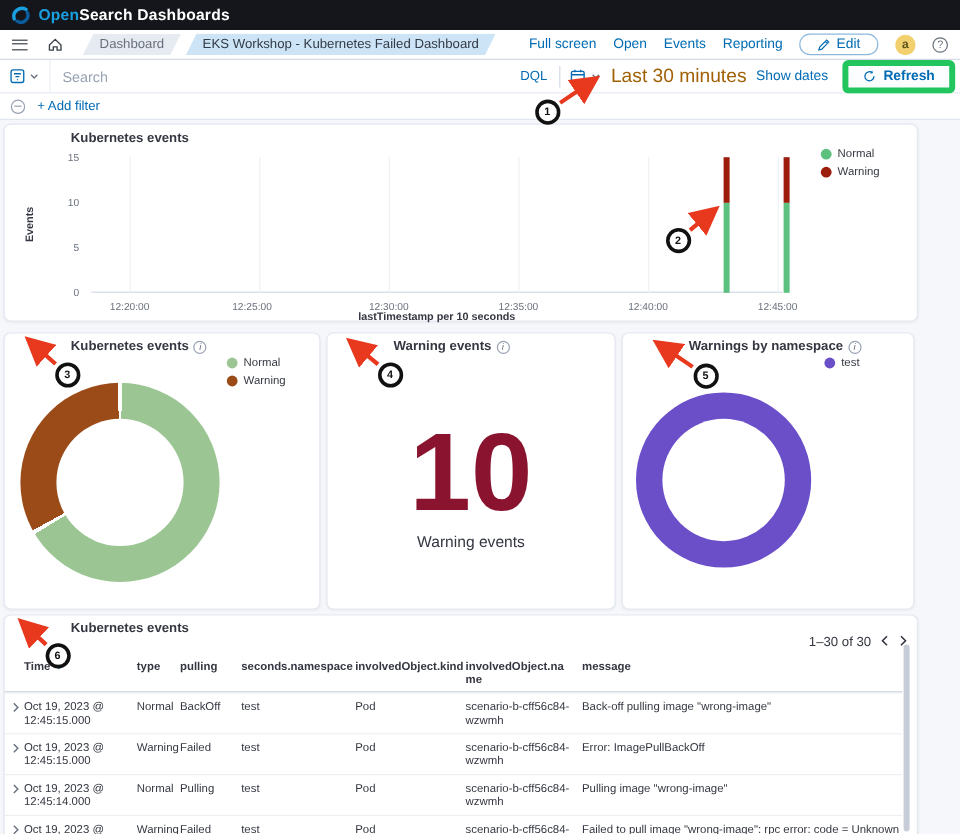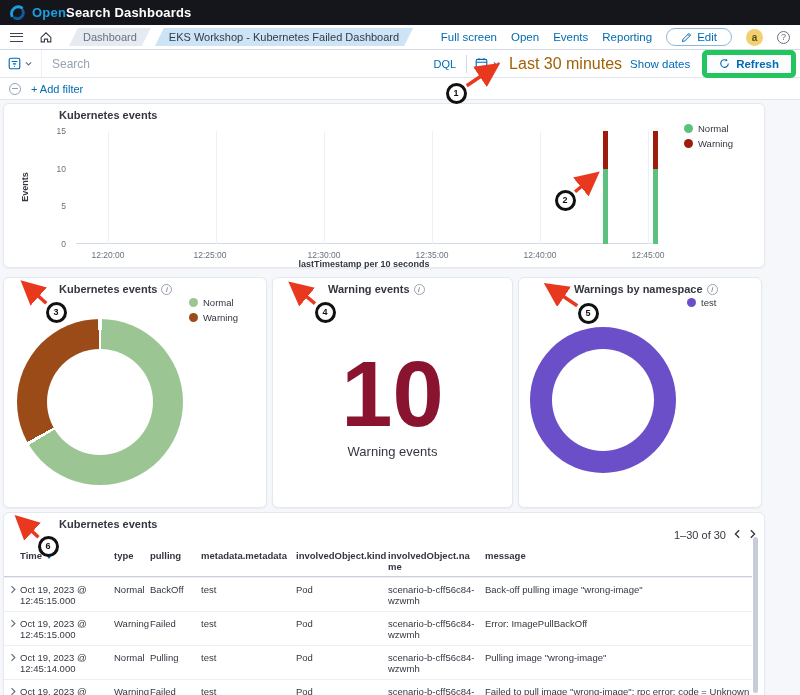--- a/index.html
+++ b/index.html
@@ -276,21 +276,21 @@
   </svg>
   <svg class="pg-chev" style="right:7px" width="9" height="10" viewBox="0 0 10 12">
     <path d="M3 1.5 L7.5 6 L3 10.5" fill="none" stroke="#343741" stroke-width="1.6"></path>
   </svg>
   <div id="table-wrap">
     <div class="t-row t-head">
       <span class="c-exp"></span>
       <span class="c-time"><span>Time</span><span class="sort-arrow"></span></span>
       <span class="c-type">type</span>
       <span class="c-reason">pulling</span>
-      <span class="c-ns">metadata.metadata</span>
+      <span class="c-ns">seconds.namespace</span>
       <span class="c-kind">involvedObject.kind</span>
       <span class="c-name">involvedObject.name</span>
       <span class="c-msg">message</span>
     </div>
     <div id="table-body">
   <div class="t-row">
     <span class="c-exp">
       <svg width="8" height="9" viewBox="0 0 10 12">
         <path d="M3 1.5 L7.5 6 L3 10.5" fill="none" stroke="#69707d" stroke-width="1.6"></path>
       </svg>

